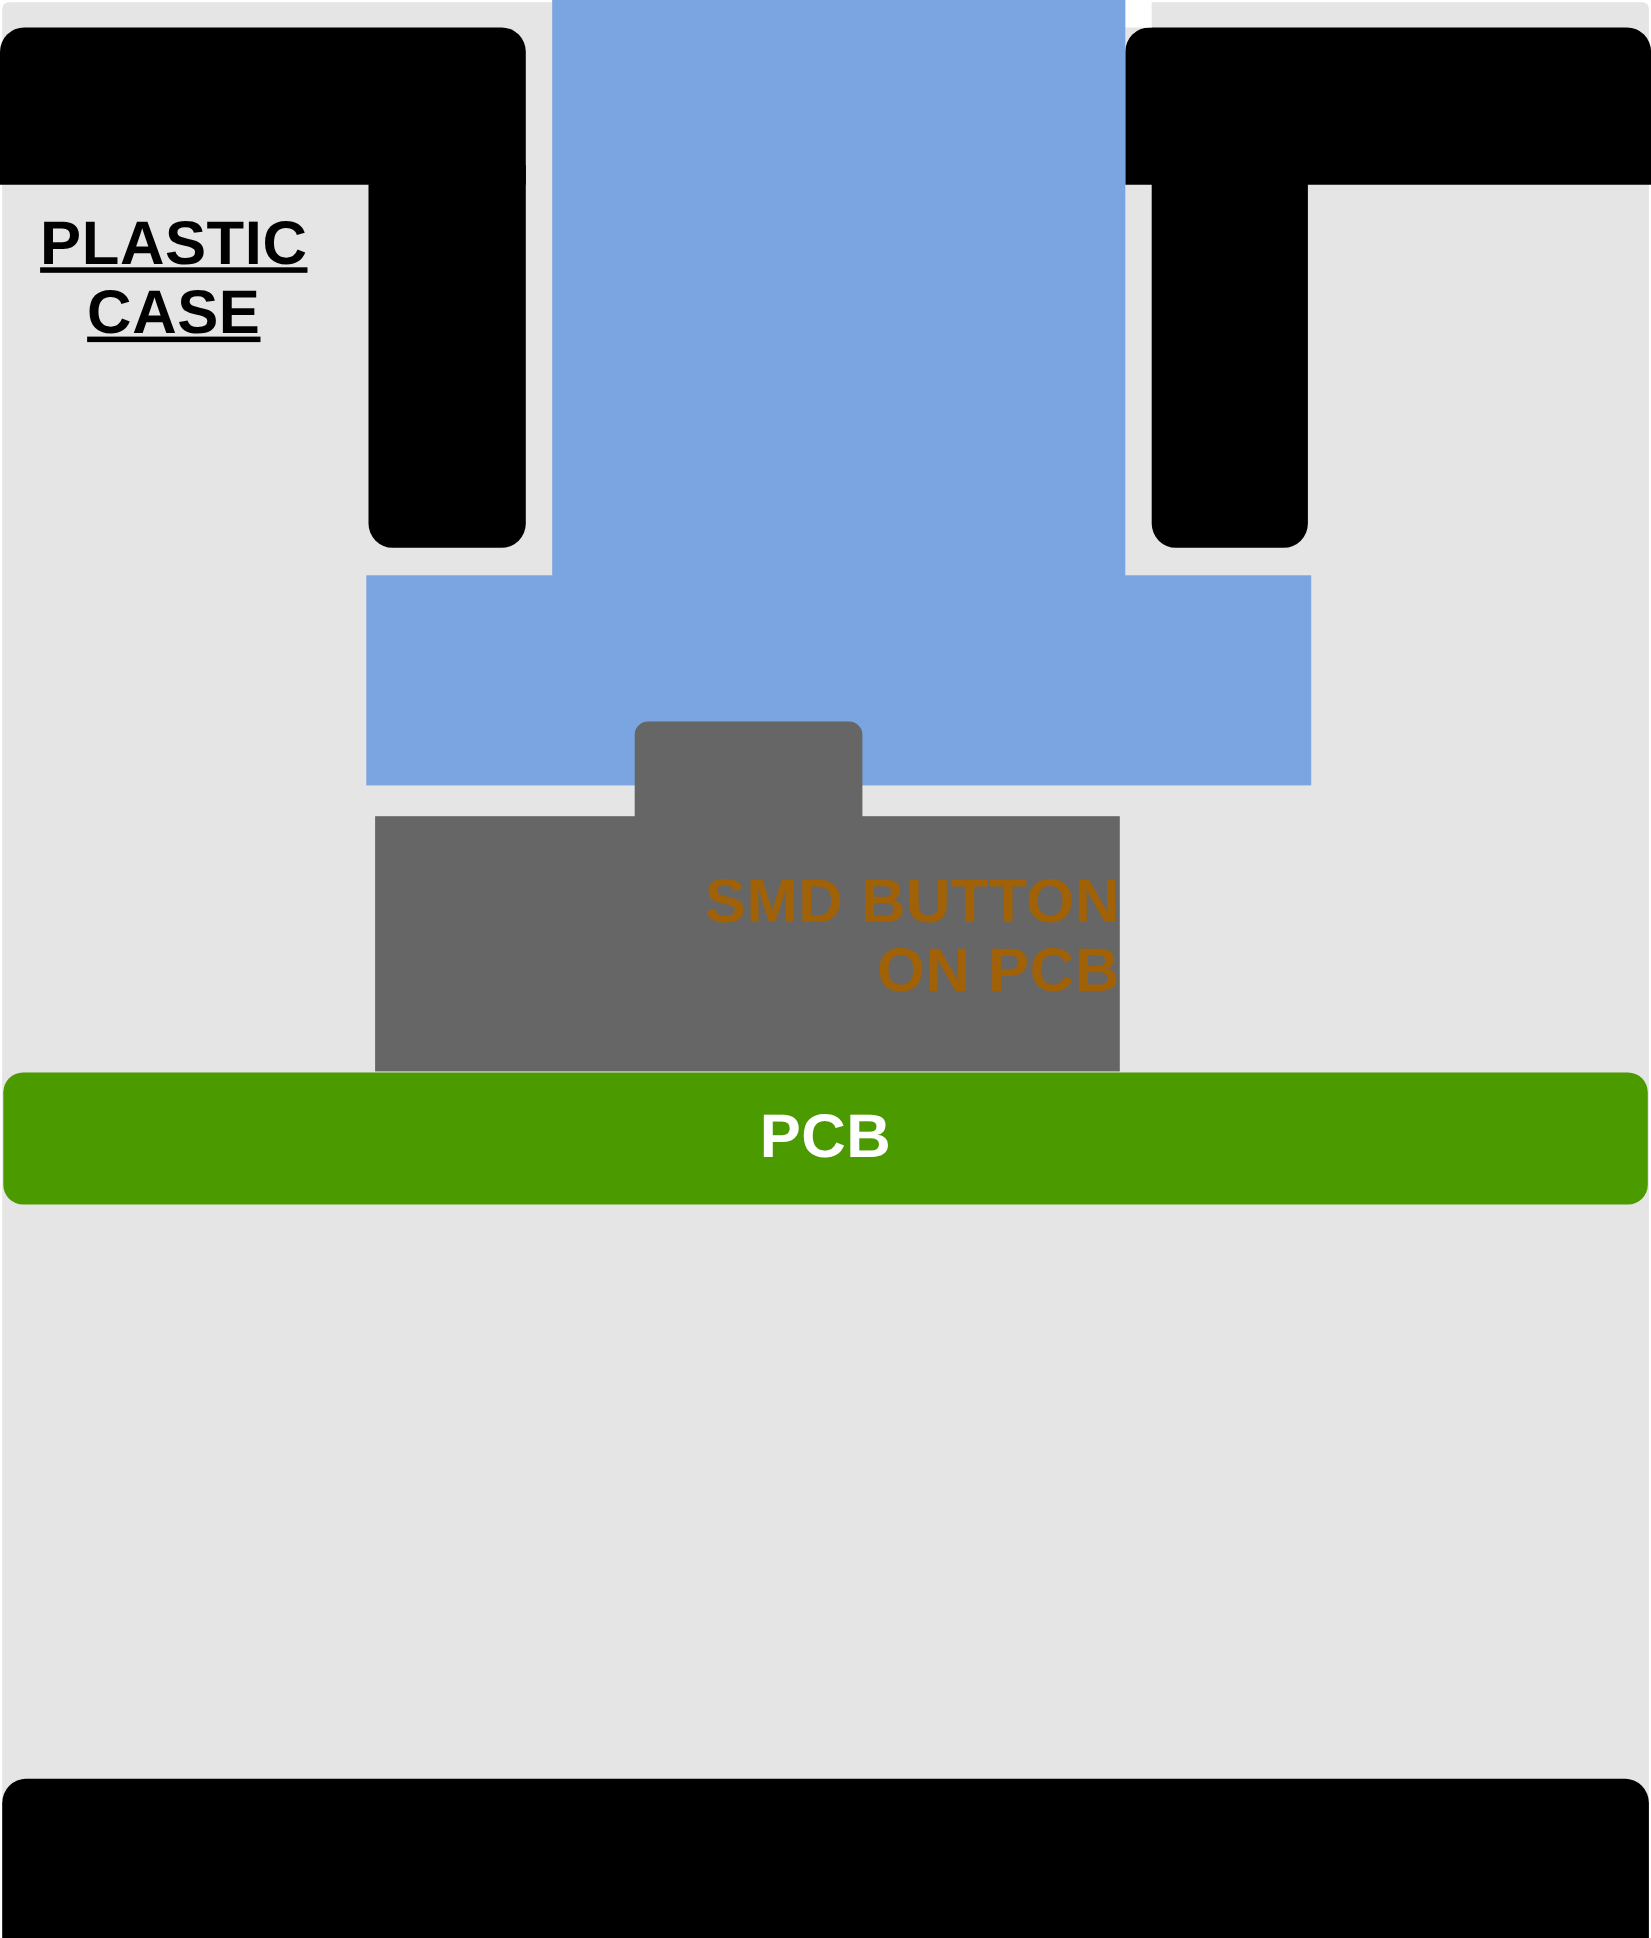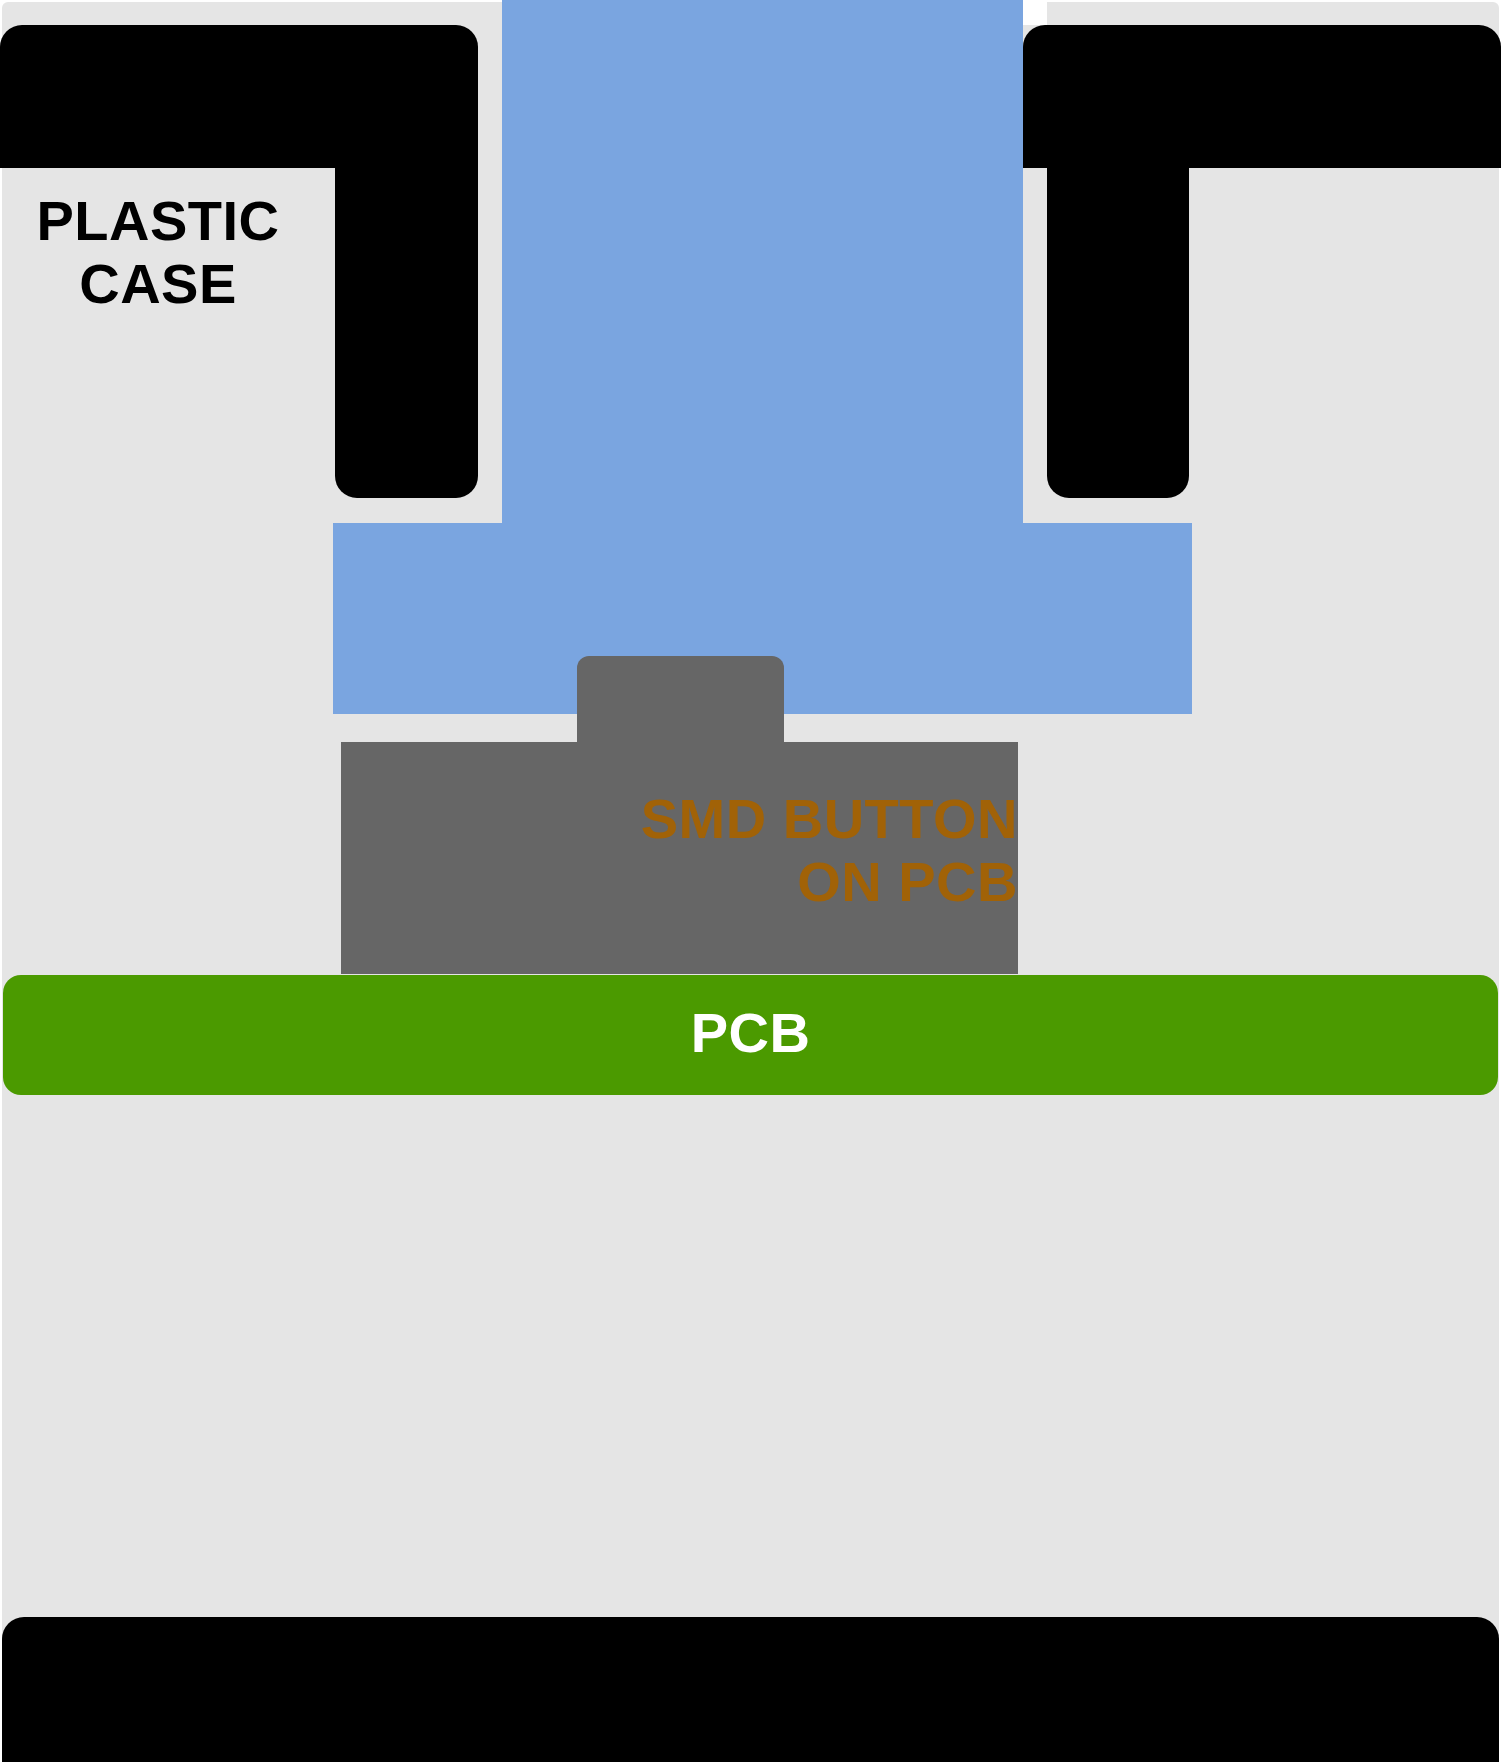--- a/index.html
+++ b/index.html
@@ -180,19 +180,19 @@
   <div class="layer alu-stem" style="background: rgb(122, 165, 224);"></div>
   <div class="layer alu-flange" style="background: rgb(122, 165, 224);"></div>
 
   <div class="layer smd-plunger" style="background: rgb(102, 102, 102);"></div>
   <div class="layer smd-body" style="background: rgb(102, 102, 102);"></div>
 
   <div class="layer pcb-bar" style="background: rgb(75, 154, 0);"></div>
 
   <div class="layer case-bottom" style="background: rgb(0, 0, 0);"></div>
 
-  <div class="label label-plastic-case" style="color: rgb(0, 0, 0);">PLASTIC
+  <div class="label label-plastic-case" style="color: rgb(0, 0, 0); text-decoration: underline;">PLASTIC
 CASE</div>
   <div class="label label-smd-button" style="color: #a16207; text-align: right;">SMD BUTTON
 ON PCB</div>
   <div class="label label-pcb" style="color: rgb(255, 255, 255);">PCB</div>
 
 </div>
 
 </body></html>

